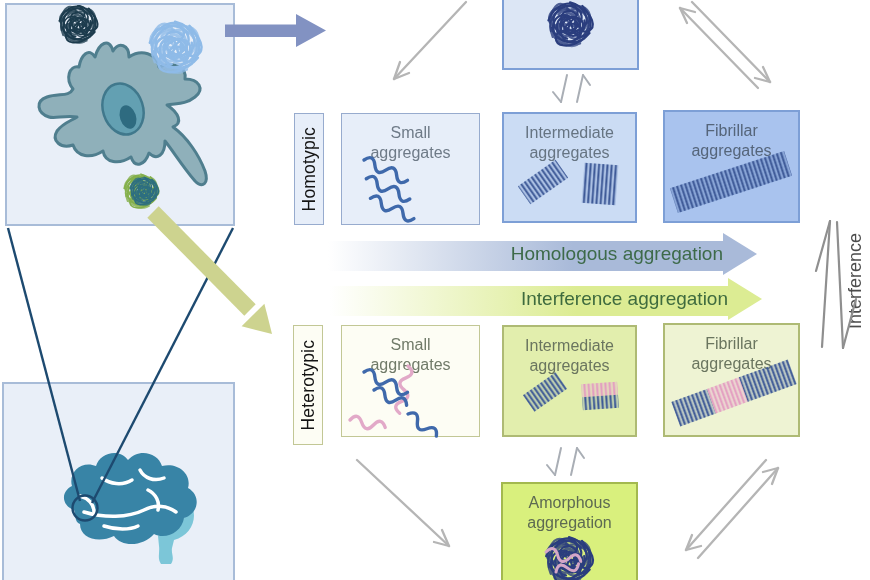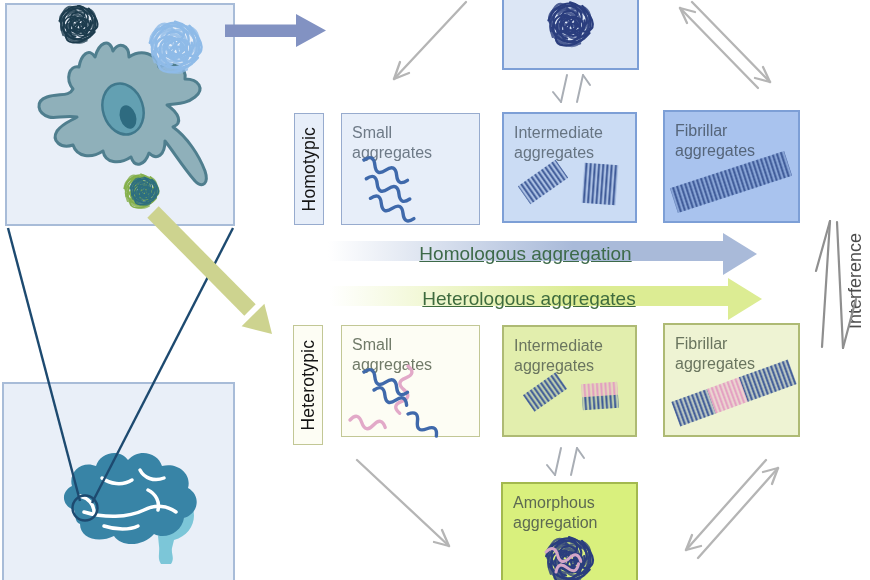--- a/index.html
+++ b/index.html
@@ -1,33 +1,33 @@
 <!DOCTYPE html>
 <html><head>
 <meta charset="utf-8">
 <style>
   html,body{margin:0;padding:0;background:#fff;}
   #canvas{position:relative;width:870px;height:580px;overflow:hidden;background:#fff;
           font-family:"Liberation Sans",sans-serif;}
-  .box{position:absolute;box-sizing:border-box;}
+  .box{position:absolute;box-sizing:border-box;text-align:center;}
   .panel{background:#e9eff8;border:2px solid #a8bcd8;overflow:hidden;}
   .flowbox{font-size:16px;line-height:1.28;}
   .flowbox .title{padding:9px 10px;display:block;}
   .blue-light{background:#e7eef9;border:1.5px solid #97abce;color:#6e7a87;}
   .blue-mid{background:#cbdcf4;border:2px solid #7d9fd6;color:#667482;}
   .blue-deep{background:#a9c3ee;border:2px solid #7d9fd6;color:#55657a;}
   .green-pale{background:#fdfdf4;border:1.5px solid #c2c795;color:#707a68;}
   .green-mid{background:#e2eead;border:2px solid #aeba74;color:#6a755f;}
   .green-light{background:#eef3d3;border:2px solid #aeba74;color:#6a755f;}
   .green-bright{background:#d9f07d;border:2px solid #a3b94e;color:#5d6a52;}
   .rowlabel{display:flex;align-items:center;justify-content:center;}
   .rowlabel span{transform:rotate(-90deg);white-space:nowrap;font-size:17.5px;
                  color:#141414;letter-spacing:.2px;}
   .topbox{background:#dce6f5;border:2px solid #7d9fd6;}
-  .garrow{position:absolute;height:20px;text-align:center;font-size:19px;line-height:26px;text-decoration:underline;}
+  .garrow{position:absolute;height:30px;text-align:right;font-size:19px;line-height:26px;}
   .garrow-homol{background:linear-gradient(to right,rgba(169,186,217,0),#a9bad9 62%);color:#3d6a49;}
   .garrow-heterol{background:linear-gradient(to right,rgba(220,236,147,0),#dcec93 62%);color:#3e6b3e;}
   .ahead{position:absolute;width:0;height:0;border-top:21px solid transparent;
          border-bottom:21px solid transparent;}
   .ahead-homol{border-left:34px solid #a9bad9;}
   .ahead-heterol{border-left:34px solid #dcec93;}
   .interf{position:absolute;left:790px;top:270px;width:132px;height:22px;
           transform:rotate(-90deg);text-align:center;font-size:18px;color:#4c4c4c;}
   svg{display:block;}
   #connectors{position:absolute;left:0;top:0;z-index:3;pointer-events:none;}
@@ -110,21 +110,21 @@
   </div>
   <div class="box flowbox blue-deep z2" style="left:663px;top:110px;width:137px;height:113px;">
     <span class="title">Fibrillar aggregates</span>
   </div>
 
   <div class="garrow garrow-homol z2" style="left:328px;top:241px;width:395px;">
     <span>Homologous aggregation</span>
   </div>
   <div class="ahead ahead-homol z2" style="left:723px;top:233px;"></div>
   <div class="garrow garrow-heterol z2" style="left:330px;top:286px;width:398px;">
-    <span>Heterologous aggregates</span>
+    <span>Interference aggregation</span>
   </div>
   <div class="ahead ahead-heterol z2" style="left:728px;top:278px;"></div>
 
   <div class="box flowbox green-pale rowlabel z2" style="left:293px;top:325px;width:30px;height:120px;">
     <span>Heterotypic</span>
   </div>
   <div class="box flowbox green-pale z2" style="left:341px;top:325px;width:139px;height:112px;">
     <span class="title">Small aggregates</span>
   </div>
   <div class="box flowbox green-mid z2" style="left:502px;top:325px;width:135px;height:112px;">

